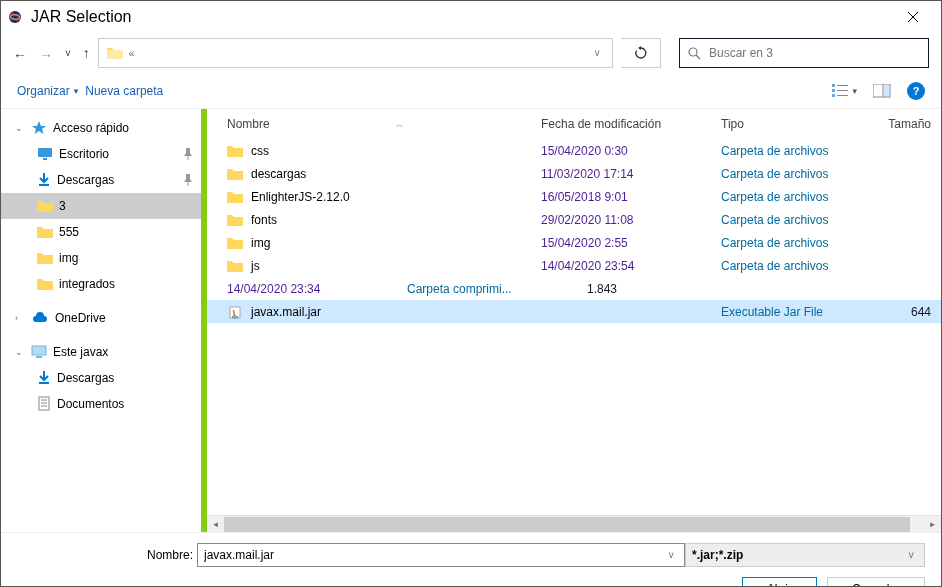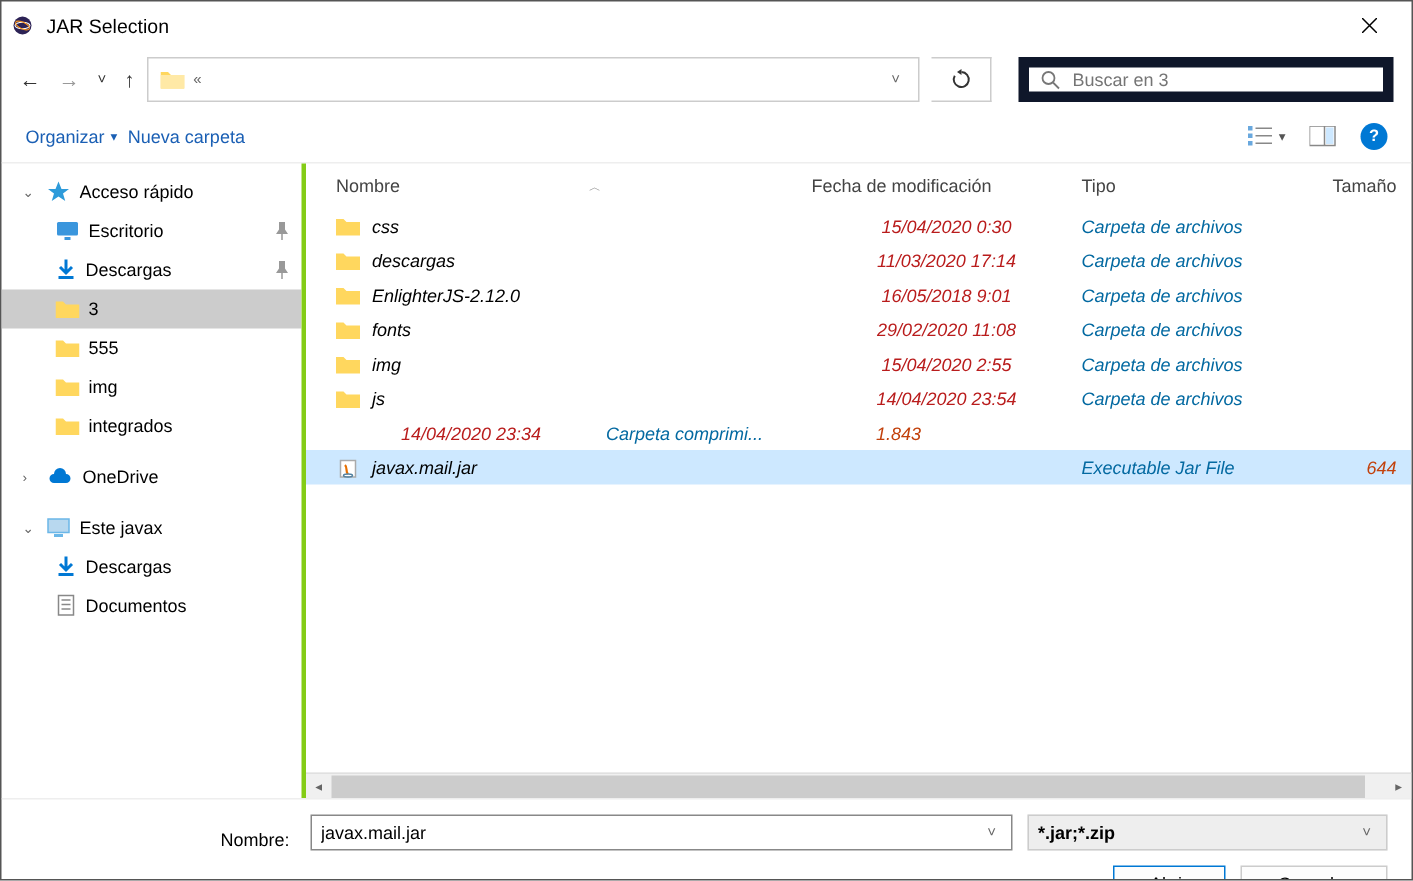--- a/index.html
+++ b/index.html
@@ -1,68 +1,68 @@
 <!DOCTYPE html>
 <html><head>
 <meta charset="utf-8">
 <style>
 * { box-sizing: border-box; margin: 0; padding: 0; font-family: "Segoe UI", Tahoma, sans-serif; font-size: 12px; }
 body { background: #fff; width: 942px; height: 587px; overflow: hidden; border: 1px solid #555; position: relative; }
 .titlebar { height: 32px; display: flex; align-items: center; padding: 0 6px; justify-content: space-between; }
 .titlebar-left { display: flex; align-items: center; gap: 8px; }
-.titlebar-title { font-size: 13px; }
+.titlebar-title { font-size: 16px; }
 .close-btn { width: 44px; height: 30px; display: flex; align-items: center; justify-content: center; cursor: pointer; }
 .nav { height: 40px; display: flex; align-items: center; padding: 4px 12px; gap: 8px; }
 .nav-arrows { display: flex; align-items: center; gap: 12px; }
 .nav-arrow { color: #999; font-size: 14px; }
 .nav-arrow.enabled { color: #333; cursor: pointer; }
 .breadcrumb-box { flex: 1; border: 1px solid #ccc; height: 30px; display: flex; align-items: center; padding: 0 8px; gap: 4px; }
 .bc-icon { width: 16px; height: 16px; display: flex; align-items: center; justify-content: center; }
 .bc-chev { color: #666; font-size: 10px; padding: 0 2px; }
 .bc-seg { padding: 2px 4px; cursor: pointer; }
 .bc-dd { margin-left: auto; color: #666; font-size: 10px; padding: 4px; }
 .refresh-box { width: 40px; height: 30px; border: 1px solid #ccc; border-left: none; display: flex; align-items: center; justify-content: center; cursor: pointer; }
-.search-box { width: 250px; height: 30px; border: 7px solid #0f172a; display: flex; align-items: center; padding: 0 8px; gap: 8px; margin-left: 10px; }
+.search-box { width: 250px; height: 30px; border: 1px solid #0f172a; display: flex; align-items: center; padding: 0 8px; gap: 8px; margin-left: 10px; }
 .search-icon { color: #666; font-size: 12px; }
 .search-input { border: none; outline: none; flex: 1; color: #777; }
 .toolbar { height: 36px; display: flex; align-items: center; padding: 0 16px; gap: 20px; border-bottom: 1px solid #eee; justify-content: space-between; }
 .tb-left { display: flex; gap: 7px; align-items: center; }
 .tb-item { color: #1a5fb4; cursor: pointer; display: flex; align-items: center; gap: 4px; }
 .tb-right { display: flex; gap: 16px; align-items: center; }
 .view-btn { display: flex; align-items: center; gap: 2px; color: #555; cursor: pointer; }
 .help-btn { width: 18px; height: 18px; border-radius: 50%; background: #0078d4; color: #fff; display: flex; align-items: center; justify-content: center; font-size: 11px; font-weight: bold; cursor: pointer; }
 .body { display: flex; height: 423px; }
 .sidebar { width: 200px; overflow-y: auto; padding: 6px 0; }
 .tree-item { display: flex; align-items: center; height: 26px; padding-left: 14px; gap: 6px; cursor: pointer; }
 .tree-item.child { padding-left: 36px; }
 .tree-item.selected { background: #ccc; }
 .exp { width: 10px; color: #666; font-size: 9px; }
 .pin { color: #888; margin-left: auto; margin-right: 8px; font-size: 11px; }
 .ti-label { flex: 0 1 auto; white-space: nowrap; overflow: hidden; }
-.main { flex: 1; display: flex; flex-direction: column; border-left: 3px solid #84cc16; }
+.main { flex: 1; display: flex; flex-direction: column; border-left: 6px solid #84cc16; }
 .cols { display: flex; height: 30px; align-items: center; padding-left: 20px; color: #444; }
 .col-name { flex: 1; display: flex; align-items: center; gap: 6px; }
 .col-sort { font-size: 8px; color: #888; margin-left: 120px; }
 .col-date { width: 180px; }
 .col-type { width: 150px; }
 .col-size { width: 70px; text-align: right; padding-right: 10px; }
 .file-list { flex: 1; overflow: auto; }
-.row { display: flex; height: 23px; align-items: center; padding-left: 20px; cursor: pointer; font-style: italic; }
+.row { display: flex; height: 23px; align-items: center; padding-left: 20px; cursor: pointer; }
 .row.selected { background: #cde8ff; }
 .row .c-name { flex: 1; display: flex; align-items: center; gap: 8px; }
-.row .c-date { width: 180px; color: #b91c1c; text-align: center; }
+.row .c-date { width: 180px; color: #4c1d95; }
 .row .c-type { width: 150px; color: #0369a1; white-space: nowrap; overflow: hidden; text-overflow: ellipsis; }
-.row .c-size { width: 70px; text-align: right; padding-right: 10px; color: #c2410c; }
+.row .c-size { width: 70px; text-align: right; padding-right: 10px; color: #0f172a; }
 .f-icon { width: 16px; height: 16px; display: flex; align-items: center; justify-content: center; font-size: 13px; }
 .scroll-h { height: 17px; background: #f0f0f0; border-top: 1px solid #e0e0e0; display: flex; align-items: center; }
 .scroll-arrow { width: 17px; height: 17px; display: flex; align-items: center; justify-content: center; color: #666; font-size: 9px; cursor: pointer; }
 .scroll-track { flex: 1; height: 17px; position: relative; }
 .scroll-thumb { position: absolute; left: 0; width: 98%; height: 15px; top: 1px; background: #ccc; }
 .footer { padding: 10px 16px; display: flex; flex-direction: column; gap: 10px; border-top: 1px solid #eee; }
-.footer-row1 { display: flex; align-items: flex-end; gap: 10px; }
+.footer-row1 { display: flex; align-items: center; }
 .footer-label { width: 180px; text-align: right; padding-right: 4px; }
 .fname-box { flex: 1; border: 1px solid #888; height: 24px; display: flex; align-items: center; padding: 0 6px; }
 .fname-input { border: none; outline: none; flex: 1; }
 .fname-dd { color: #666; font-size: 10px; padding: 0 4px; }
 .filter-box { width: 240px; border: 1px solid #ccc; background: #eee; height: 24px; display: flex; align-items: center; padding: 0 6px; }
 .footer-row2 { display: flex; justify-content: flex-end; gap: 10px; }
 .btn { height: 24px; padding: 0 24px; border: 1px solid #ccc; background: #fdfdfd; cursor: pointer; display: flex; align-items: center; }
 .btn.primary { border: 1px solid #0078d4; }
 svg { display: block; }
 </style>

